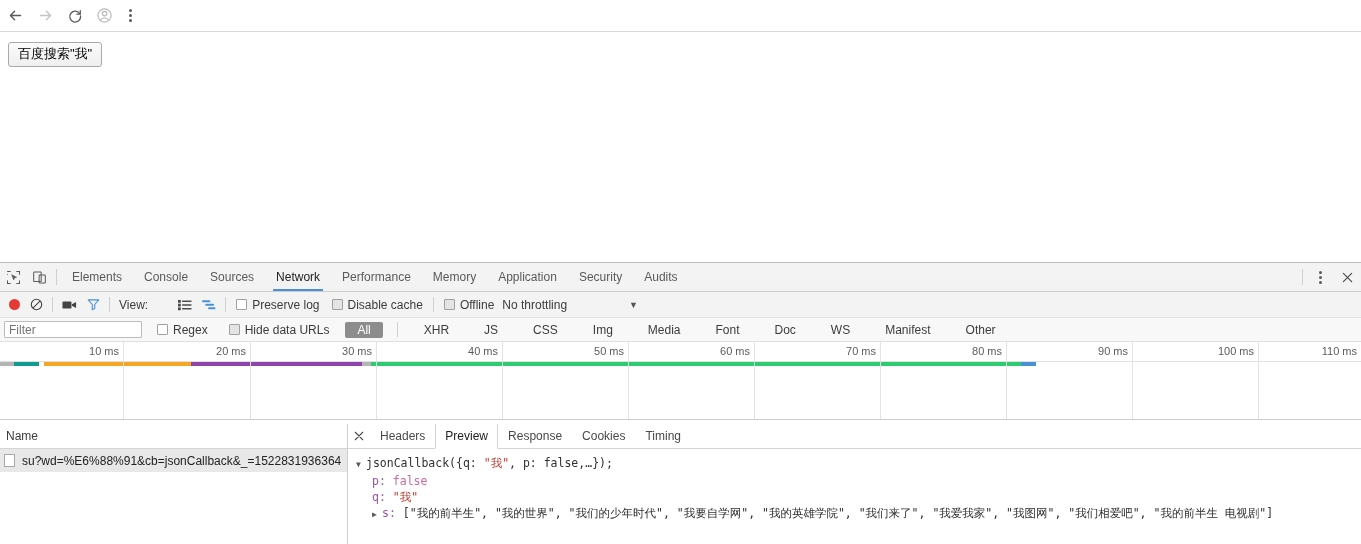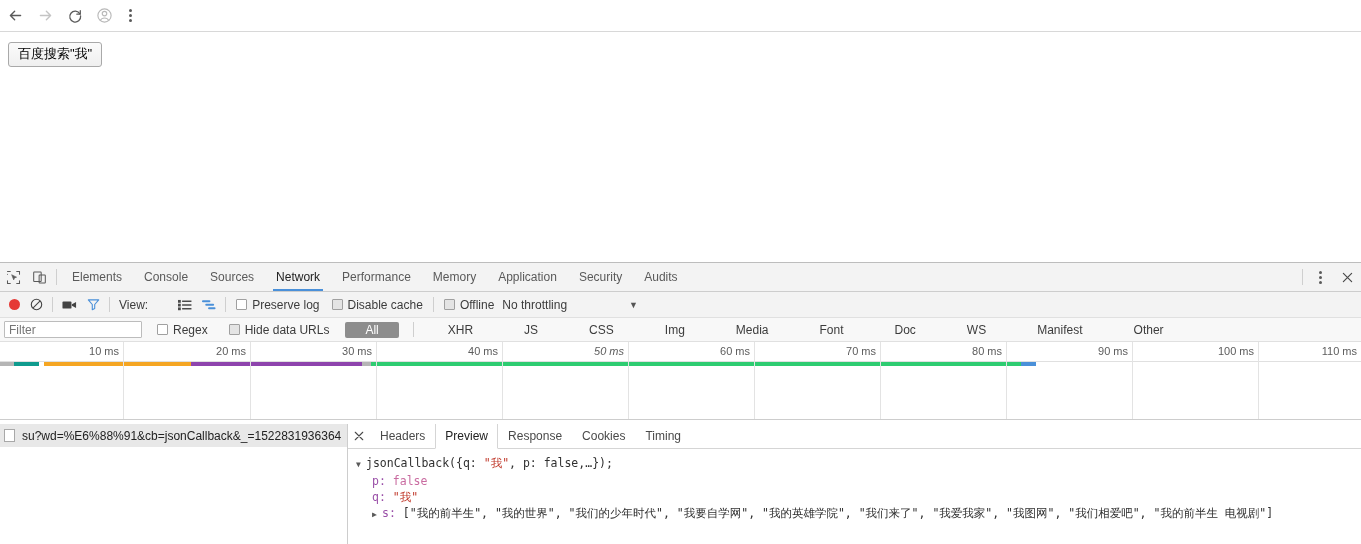--- a/index.html
+++ b/index.html
@@ -102,21 +102,21 @@
   
   .filter-row {
     height:24px; display:flex; align-items:center; padding:0 4px;
     border-bottom:1px solid #e0e0e0; background:#f8f8f8;gap:9px;
   }
   .filter-input {
     width:138px; height:17px; border:1px solid #bcbcbc; background:#fff;
     font-size:12px; color:#909090; padding:0 4px; font-family:"Liberation Sans", sans-serif;
     outline:none; border-radius:1px;
   }
-  .type-chip { font-size:12px; color:#3c3c3c; padding:1px 20px; margin:0 1px; border-radius:2px; white-space:nowrap; }
+  .type-chip { font-size:12px; color:#3c3c3c; padding:1px 12px; margin:0 1px; border-radius:2px; white-space:nowrap; }
   .type-chip.active { background:#8d8d8d; color:#fff; }
 
   
   .overview { position:relative; height:78px; background:#fff; border-bottom:1px solid #cdcdcd; }
   .ruler { position:absolute; top:0; left:0; right:0; height:20px; }
   .tick-label {
     position:absolute; top:3px; font-size:11px; color:#5c5c5c; transform:translateX(-100%);
     padding-right:4px; white-space:nowrap;
   }
   .gridline { position:absolute; top:0; bottom:0; width:1px; background:#e3e3e3; }
@@ -359,21 +359,21 @@
       <span class="type-chip">Manifest</span>
       <span class="type-chip">Other</span>
     </div>
 
     <div class="overview">
       <div class="ruler" id="ruler">
           <div class="tick-label" style="left: 123px;">10 ms</div>
           <div class="tick-label" style="left: 250px;">20 ms</div>
           <div class="tick-label" style="left: 376px;">30 ms</div>
           <div class="tick-label" style="left: 502px;">40 ms</div>
-          <div class="tick-label" style="left: 628px; font-style: italic;">50 ms</div>
+          <div class="tick-label" style="left: 628px;">50 ms</div>
           <div class="tick-label" style="left: 754px;">60 ms</div>
           <div class="tick-label" style="left: 880px;">70 ms</div>
           <div class="tick-label" style="left: 1006px;">80 ms</div>
           <div class="tick-label" style="left: 1132px;">90 ms</div>
           <div class="tick-label" style="left: 1258px;">100 ms</div>
           <div class="tick-label" style="left: 1361px;">110 ms</div>
         </div>
       <div class="ruler-base"></div>
       <div class="bar-track" id="bar-track">
           <div class="seg" style="left: 0px; width: 14.3263px; background: rgb(181, 181, 181);"></div>
@@ -394,20 +394,23 @@
           <div class="gridline" style="left: 880px;"></div>
           <div class="gridline" style="left: 1006px;"></div>
           <div class="gridline" style="left: 1132px;"></div>
           <div class="gridline" style="left: 1258px;"></div>
         </div>
     </div>
 
     <div class="split">
 
       <div class="req-pane">
+        <div class="req-header">
+          <span>Name</span>
+        </div>
         <div class="req-row">
           <span class="req-fileicon"></span>
           <span class="req-name">su?wd=%E6%88%91&amp;cb=jsonCallback&amp;_=1522831936364</span>
         </div>
       </div>
 
       <div class="detail-pane">
         <div class="detail-tabbar">
           <div class="detail-close">
             <svg width="10" height="10" viewBox="0 0 12 12" fill="none" stroke="currentColor" stroke-width="1.3">

